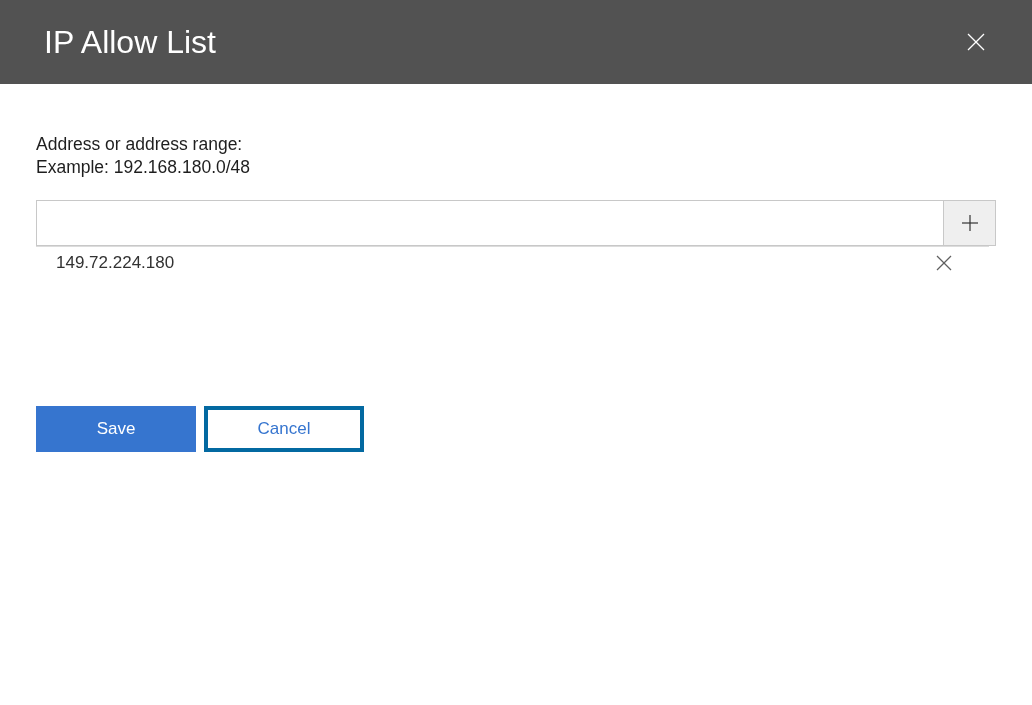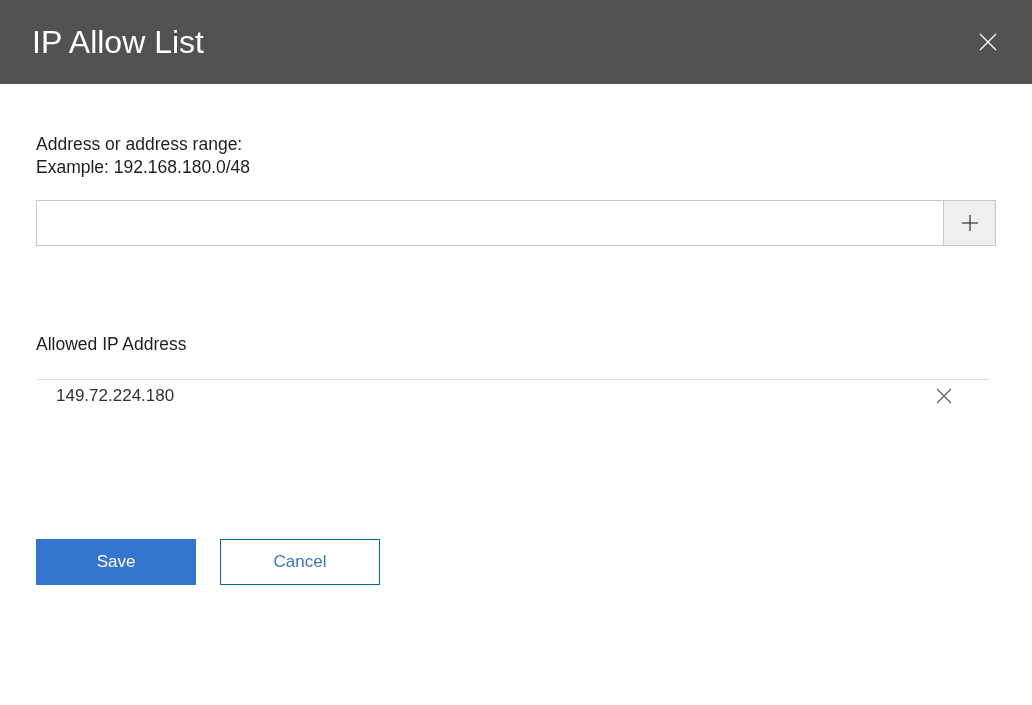--- a/index.html
+++ b/index.html
@@ -14,21 +14,21 @@
       height: 705px;
       overflow: hidden;
     }
     .header-bar {
       background: #525252;
       color: #ffffff;
       height: 84px;
       display: flex;
       align-items: center;
       justify-content: space-between;
-      padding: 0 32px;
+      padding: 0 44px;
     }
     .header-title {
       font-size: 32px;
       font-weight: 300;
     }
     .close-x {
       width: 24px;
       height: 24px;
       cursor: pointer;
       display: flex;
@@ -114,42 +114,42 @@
       display: flex;
       align-items: center;
       justify-content: center;
     }
     .remove-x svg {
       stroke: #606060;
       stroke-width: 1.2;
     }
     .footer {
       display: flex;
-      gap: 24px;
+      gap: 8px;
       margin-top: 105px;
     }
     .btn {
       width: 160px;
       height: 46px;
       font-size: 17px;
       font-family: inherit;
       cursor: pointer;
       display: flex;
       align-items: center;
       justify-content: center;
     }
     .btn-primary {
       background: #3675cf;
       color: #ffffff;
       border: none;
     }
     .btn-secondary {
       background: #ffffff;
       color: #3675cf;
-      border: 1px solid #0369a1;
+      border: 4px solid #0369a1;
     }
   </style>
 </head>
 <body>
 
 <div class="header-bar">
   <div class="header-title">IP Allow List</div>
   <div class="close-x">
     <svg width="20" height="20" viewBox="0 0 20 20" fill="none">
       <line x1="2" y1="2" x2="18" y2="18"></line>
@@ -166,21 +166,20 @@
   <div class="input-row">
     <input class="ip-input" type="text" value="" style="">
     <button class="add-btn">
       <svg width="18" height="18" viewBox="0 0 18 18" fill="none">
         <line x1="9" y1="1" x2="9" y2="17"></line>
         <line x1="1" y1="9" x2="17" y2="9"></line>
       </svg>
     </button>
   </div>
 
-  <div class="section-title">Allowed IP Address</div>
   <hr class="divider">
 
   <div class="ip-list">
     <div class="ip-row">
       <span class="ip-value">149.72.224.180</span>
       <div class="remove-x">
         <svg width="18" height="18" viewBox="0 0 18 18" fill="none">
           <line x1="2" y1="2" x2="16" y2="16"></line>
           <line x1="16" y1="2" x2="2" y2="16"></line>
         </svg>

